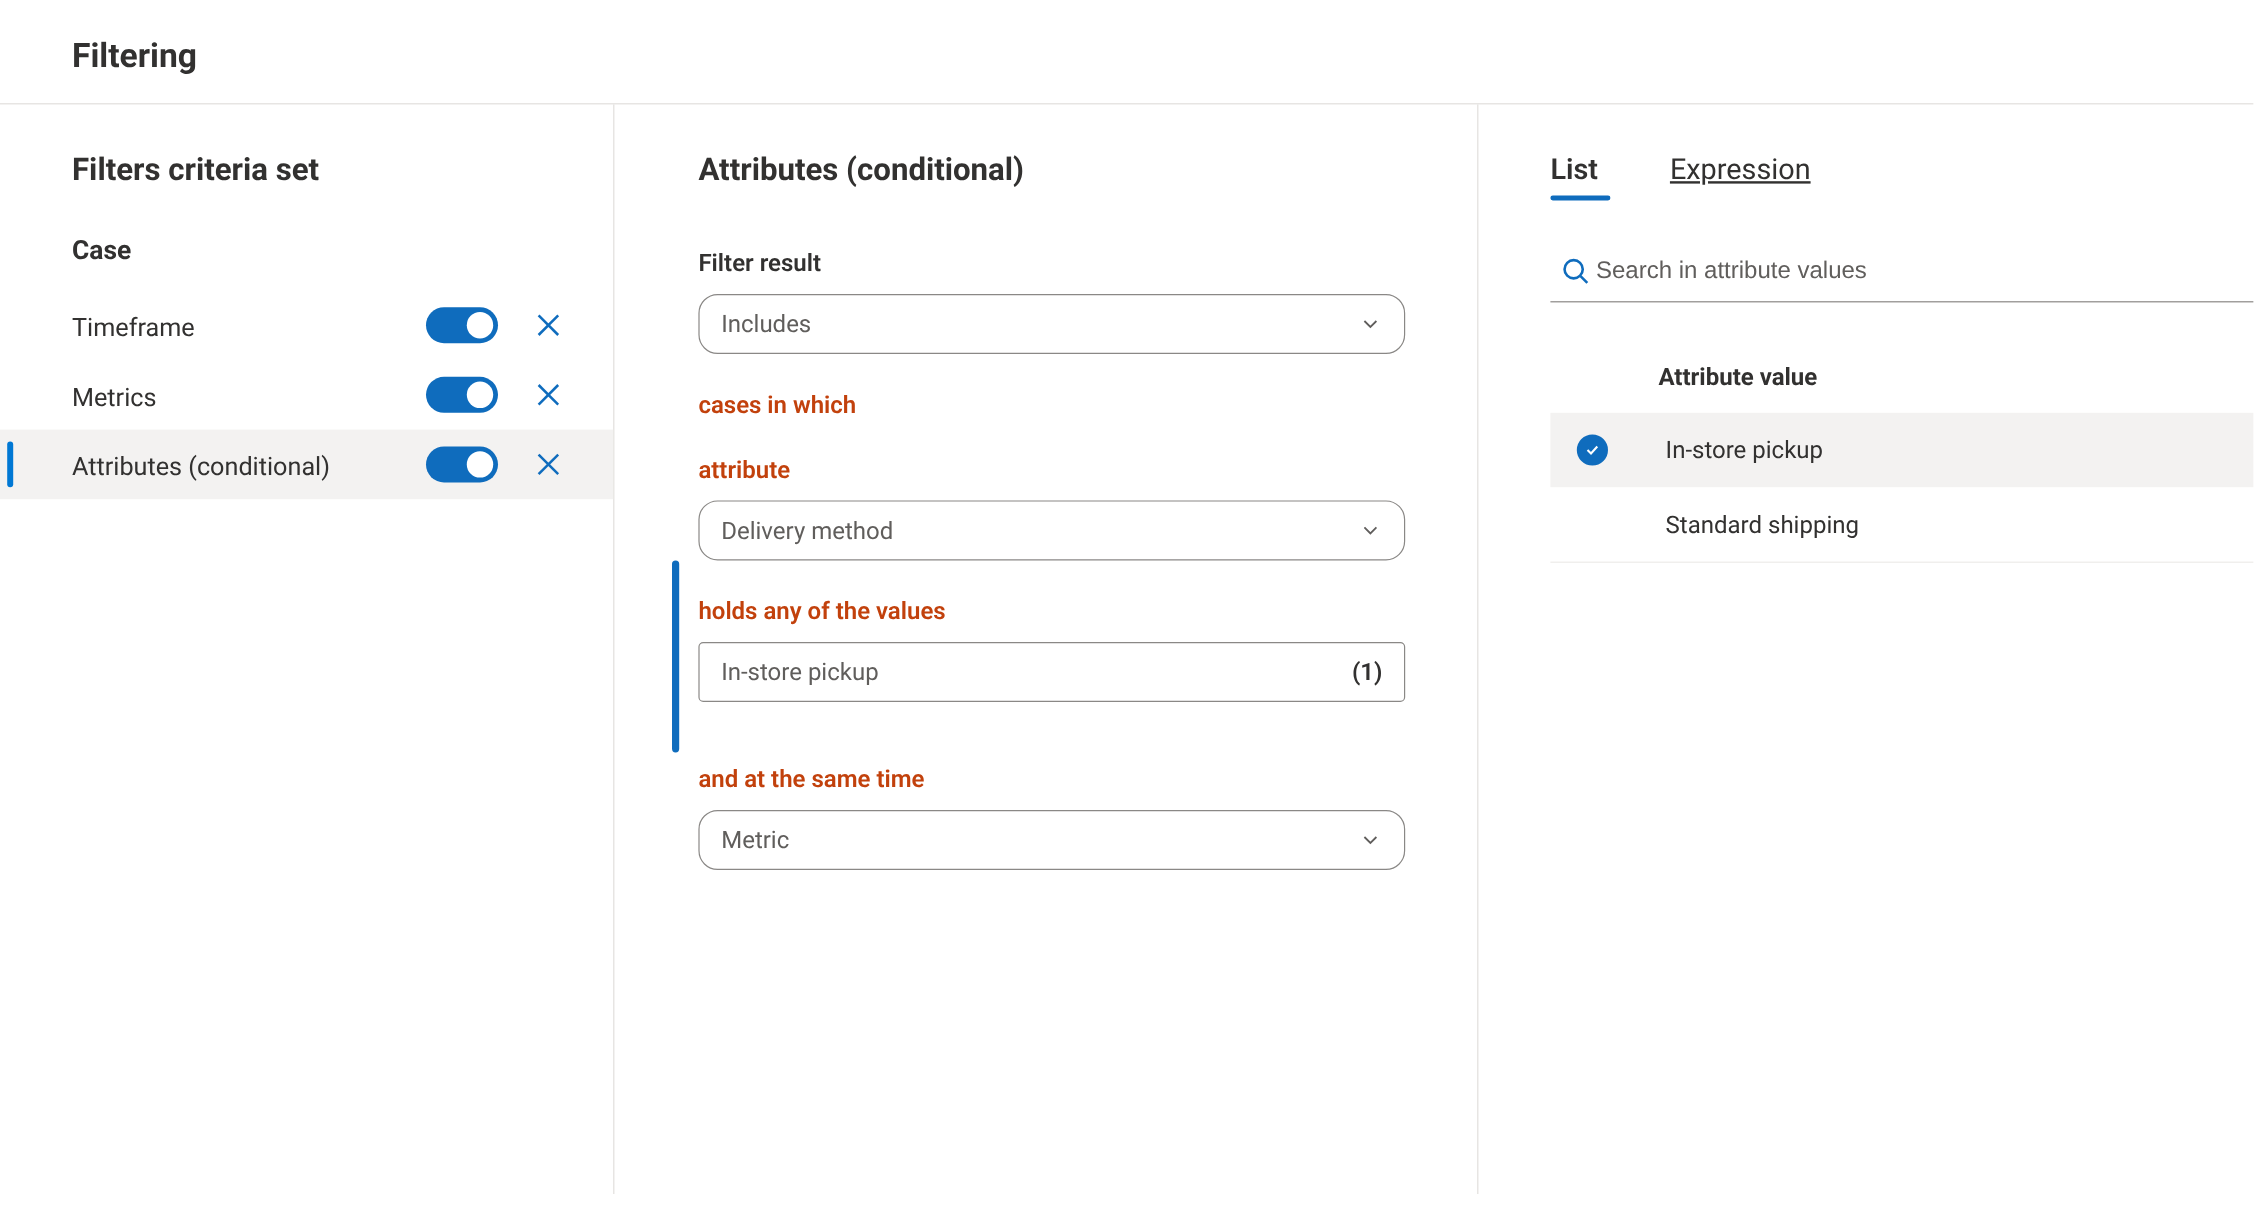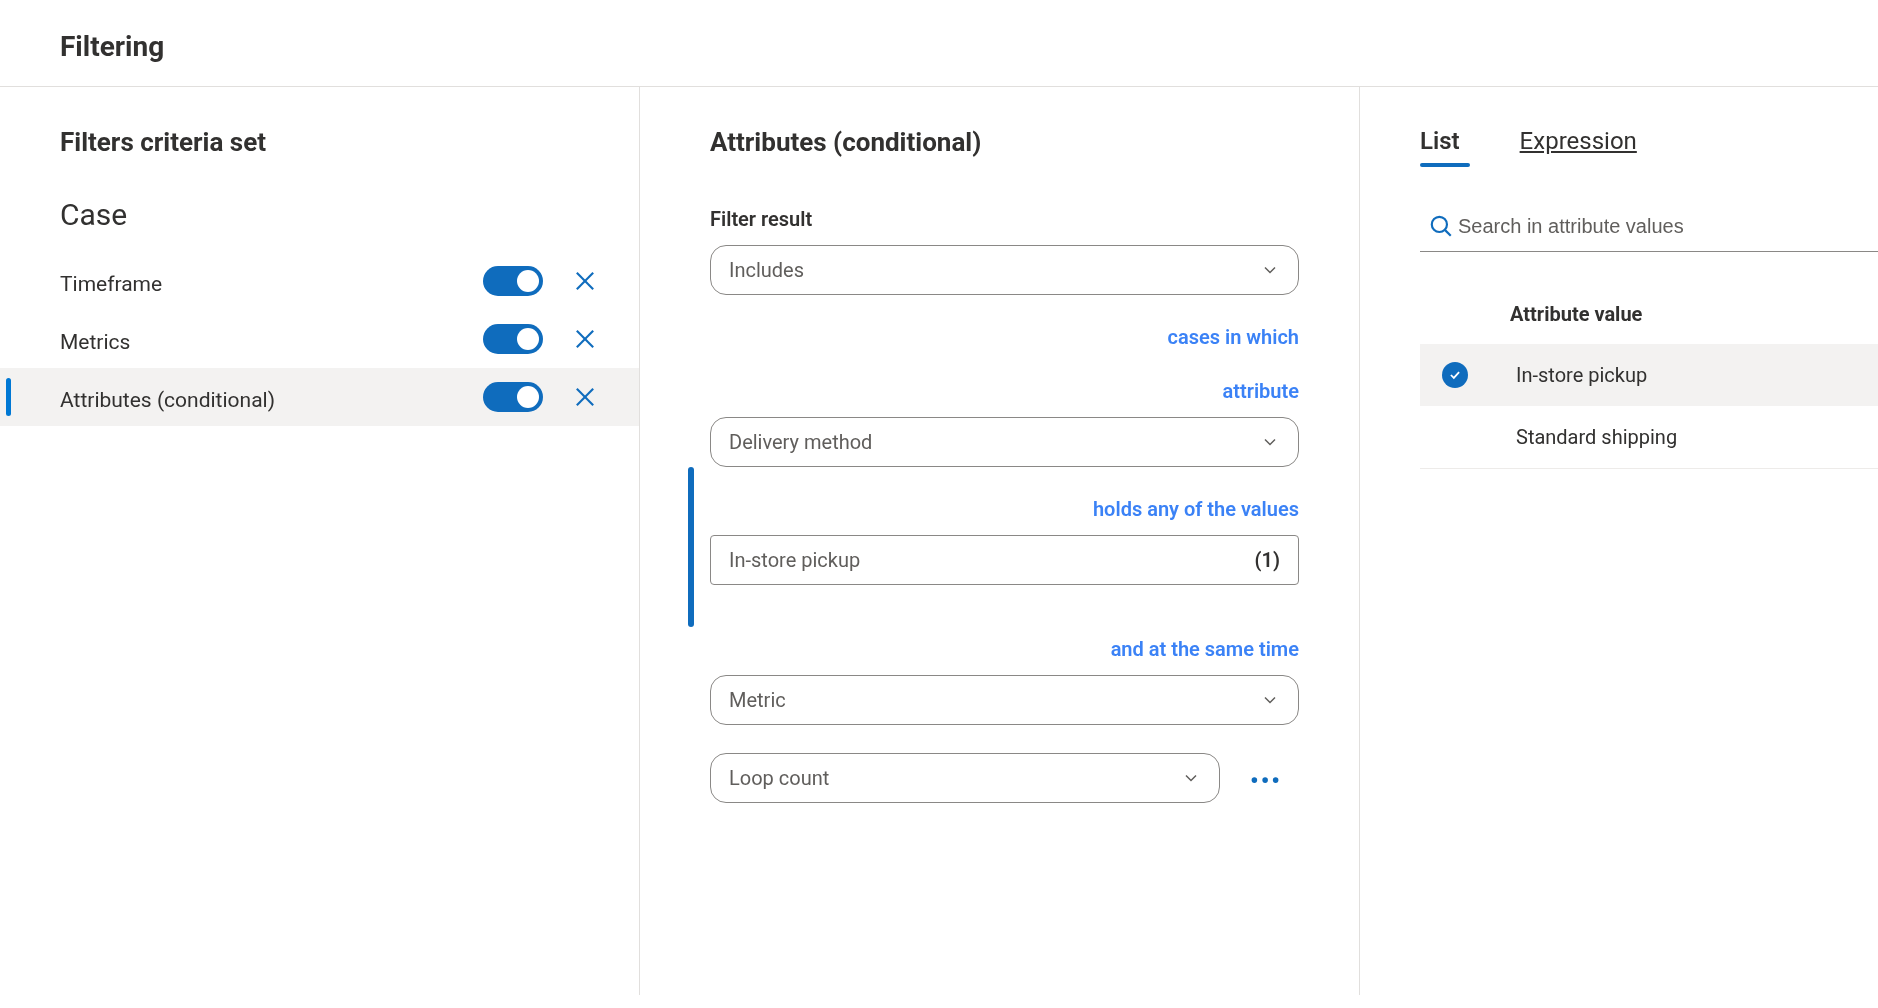--- a/index.html
+++ b/index.html
@@ -15,32 +15,32 @@
       padding: 30px 0 23px 60px;
       border-bottom: 1px solid #e1dfdd;
     }
     .layout {
       display: flex;
       width: 100%;
       min-height: calc(100vh - 100px);
     }
     
     .left-col {
-      width: 640px;
+      width: 512px;
       border-right: 1px solid #e1dfdd;
       padding: 40px 0 40px 0;
     }
     .left-heading {
       font-size: 26px;
       font-weight: 700;
       padding: 0 0 40px 60px;
     }
     .group-label {
-      font-size: 30px;
-      font-weight: 400;
+      font-size: 22px;
+      font-weight: 700;
       padding: 0 0 20px 60px;
     }
     .filter-row {
       display: flex;
       align-items: flex-end;
       justify-content: space-between;
       padding: 14px 40px 14px 60px;
       position: relative;
     }
     .filter-row.selected {
@@ -109,22 +109,21 @@
     .form-label {
       font-size: 20px;
       font-weight: 600;
       margin-bottom: 14px;
       color: #323130;
     }
     .form-sublabel {
       font-size: 20px;
       font-weight: 600;
       margin: 30px 0 14px 0;
-      color: #3b82f6;
-      text-align: right;
+      color: #c2410c;
     }
     .select {
       display: flex;
       align-items: center;
       justify-content: space-between;
       border: 1px solid #8a8886;
       border-radius: 16px;
       padding: 12px 18px;
       font-size: 20px;
       color: #605e5c;
@@ -365,31 +364,20 @@
       <span>Metric</span>
       <span class="chevron">
         <svg viewBox="0 0 24 24" fill="none" stroke="currentColor" stroke-width="1.8">
             <polyline points="6 9 12 15 18 9"></polyline>
           </svg>
       </span>
     </div>
 
     <div class="spacer"></div>
 
-    <div class="row-with-more">
-      <div class="select narrow">
-        <span>Loop count</span>
-        <span class="chevron">
-          <svg viewBox="0 0 24 24" fill="none" stroke="currentColor" stroke-width="1.8">
-              <polyline points="6 9 12 15 18 9"></polyline>
-            </svg>
-        </span>
-      </div>
-      <span class="more-icon">•••</span>
-    </div>
   </div>
 
   <div class="right-col">
     <div class="tabs">
       <div class="tab active">List</div>
       <div class="tab inactive">Expression</div>
     </div>
 
     <div class="search-row">
       <span class="search-icon">

